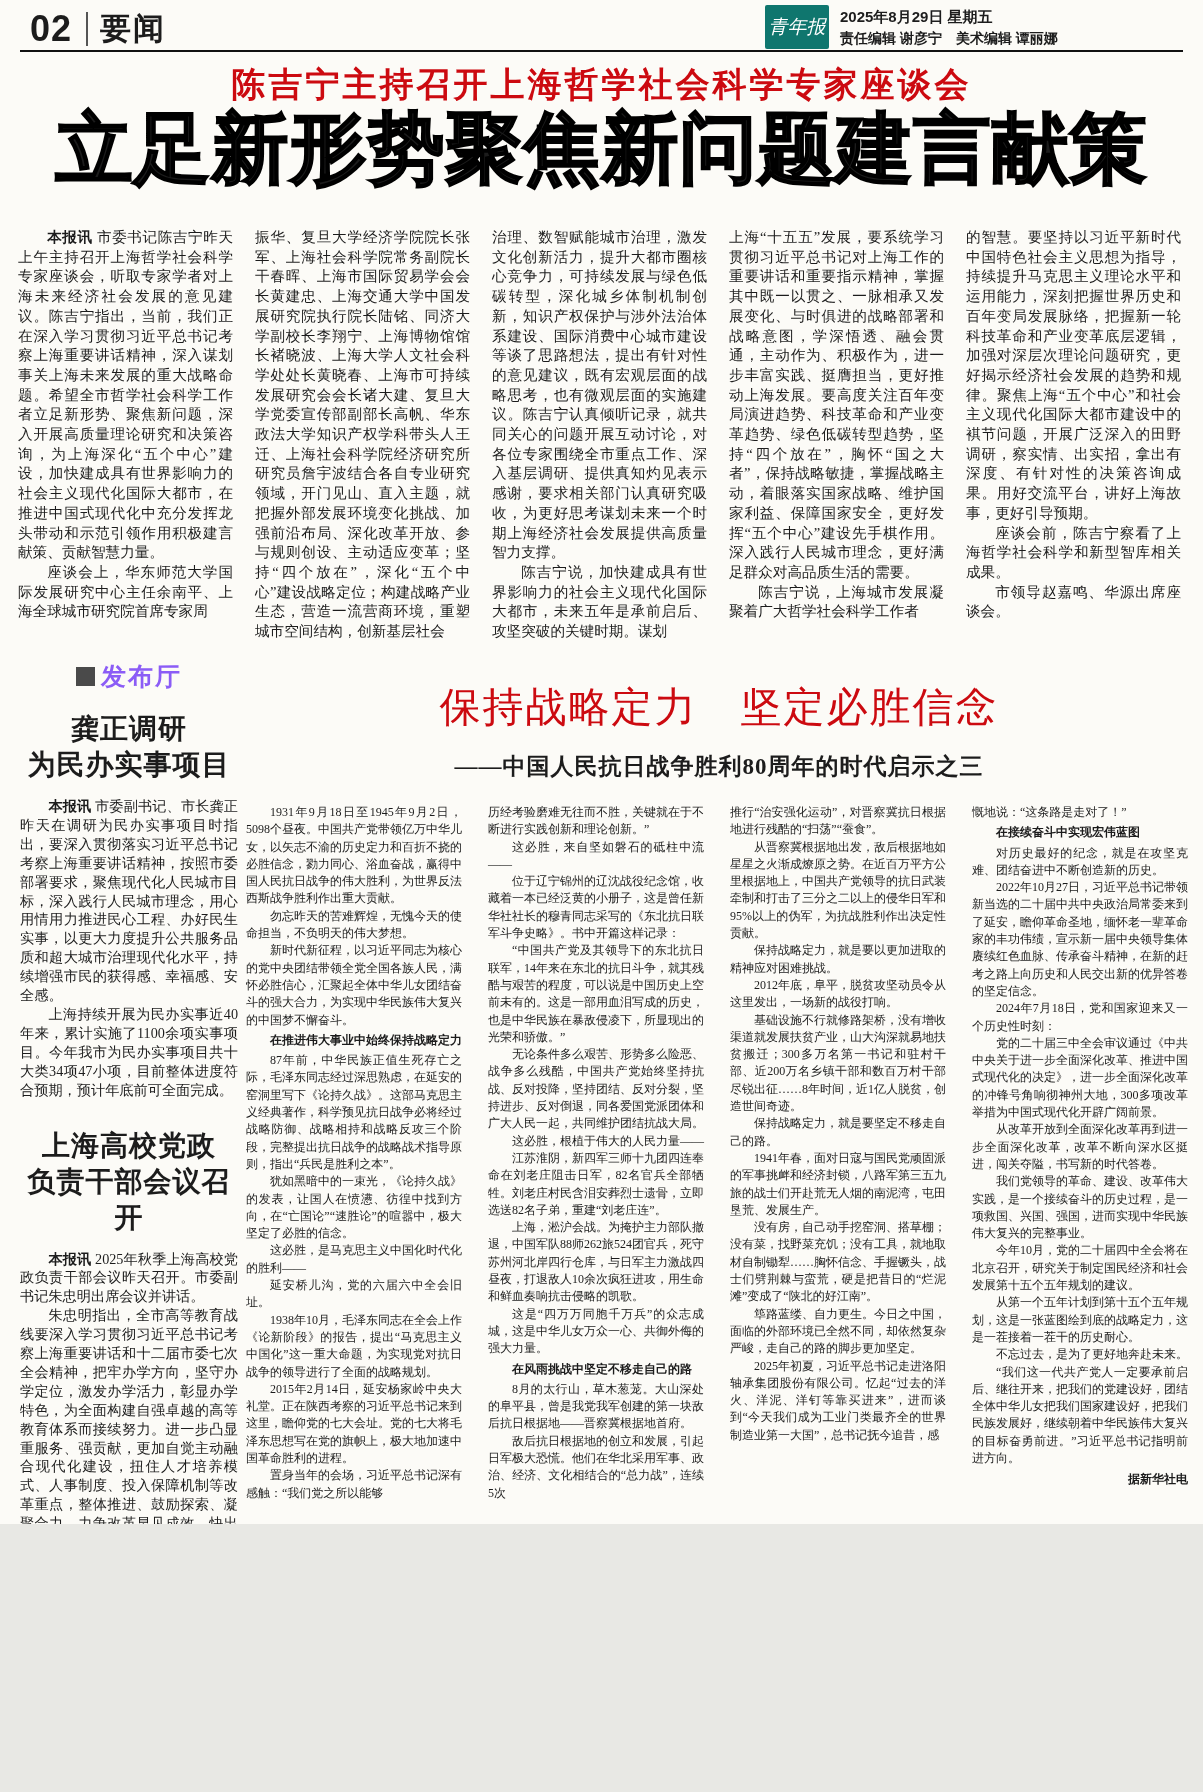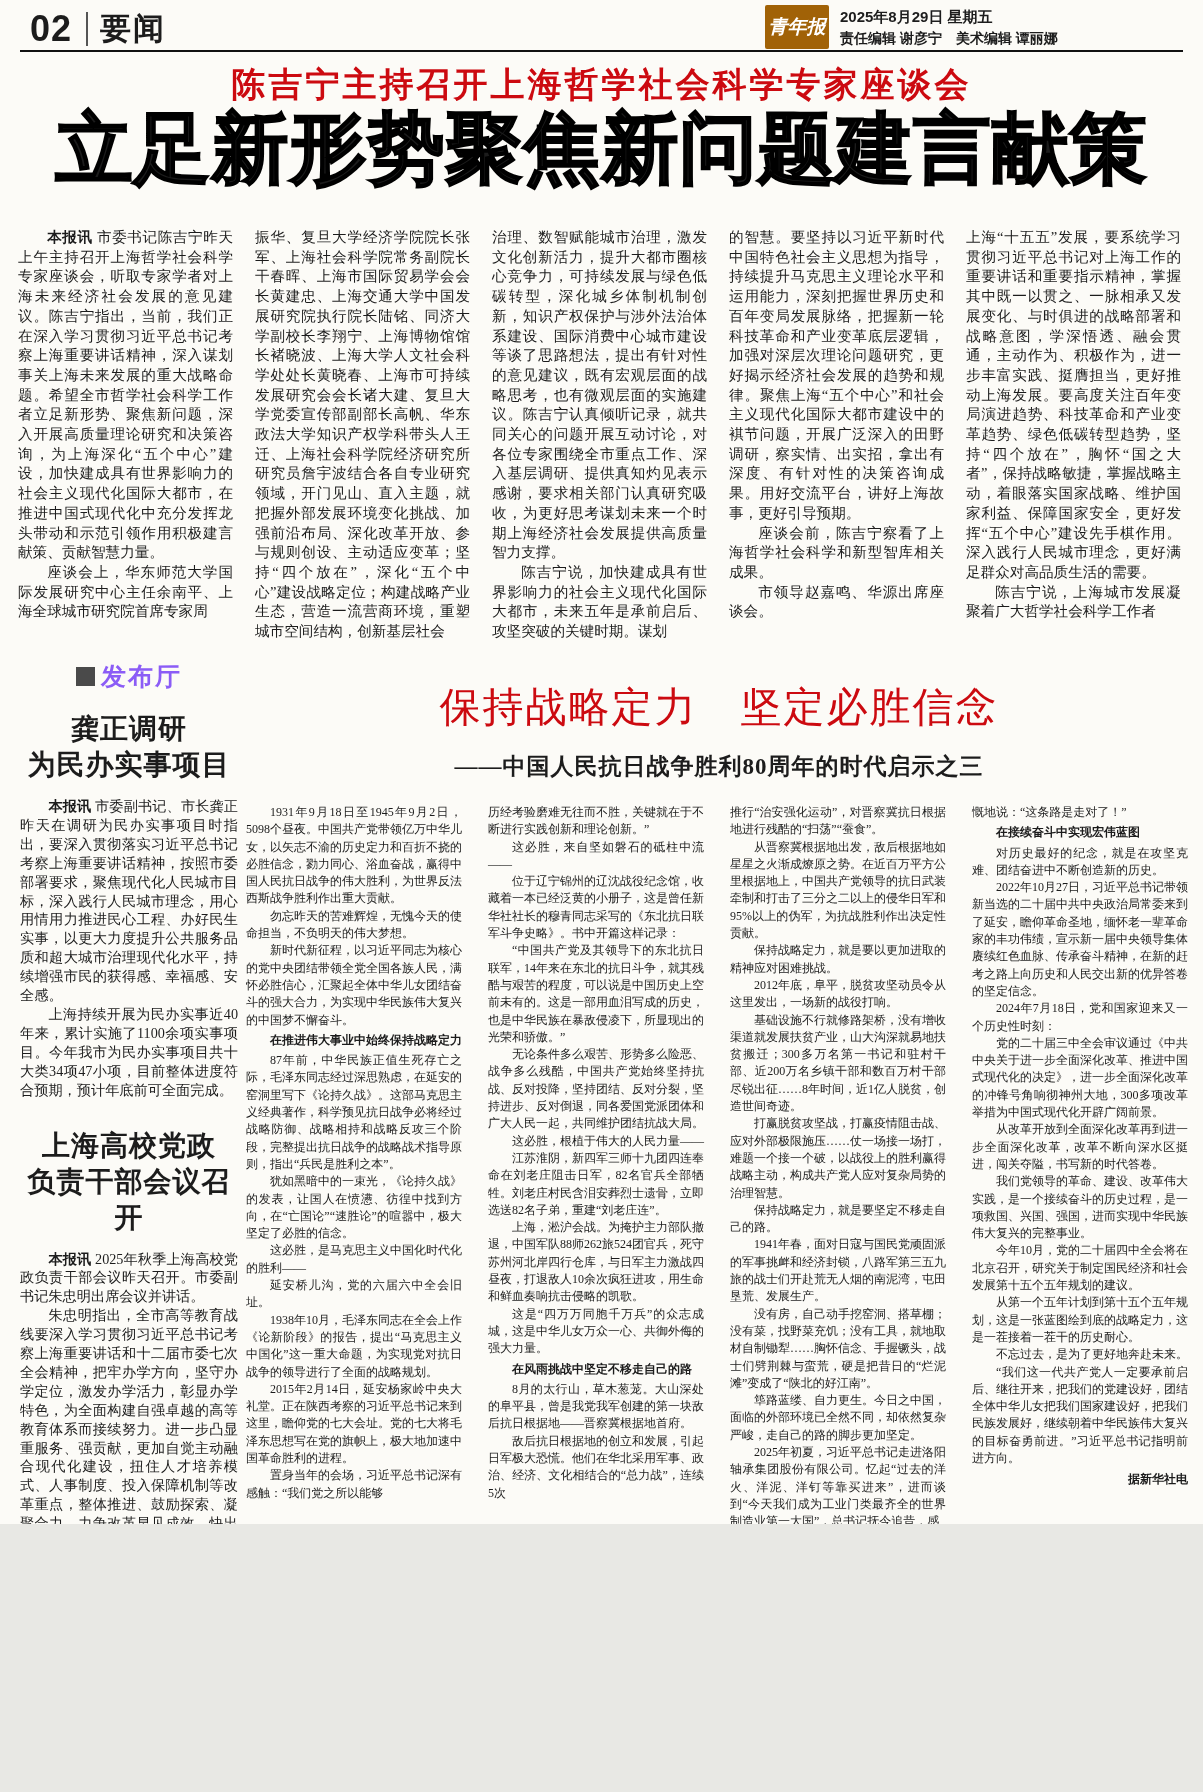--- a/index.html
+++ b/index.html
@@ -5,22 +5,22 @@
   html,body{margin:0;padding:0;}
   body{background:#e8e8e4;font-family:"Liberation Serif", serif;}
   .page{position:relative;width:1203px;height:1524px;background:#fcfbf7;color:#1c1c1c;overflow:hidden;margin:0 auto;}
 
   
   .hdr-left{position:absolute;top:8px;left:30px;display:flex;align-items:center;}
   .pagenum{font-size:36px;font-weight:bold;font-family:"Liberation Sans",sans-serif;letter-spacing:1px;}
   .hdr-div{width:2px;height:34px;background:#555;margin:0 12px 0 14px;}
   .section{font-size:31px;font-weight:bold;letter-spacing:2px;}
   .rule-top{position:absolute;top:50px;left:20px;width:1163px;border-top:2.5px solid #111;}
-  .logo{position:absolute;top:5px;left:765px;width:64px;height:44px;background:#a16207;color:#fff;
-        display:flex;align-items:center;justify-content:center;font-weight:bold;font-size:19px;
+  .logo{position:absolute;top:5px;left:765px;width:64px;height:44px;background:#0f766e;color:#fff;
+        display:flex;align-items:center;justify-content:center;font-weight:normal;font-size:19px;
         font-style:italic;border-radius:2px;}
   .dateline{position:absolute;top:8px;left:840px;font-family:"Liberation Sans",sans-serif;}
   .date{font-size:15px;font-weight:bold;}
   .editors{font-size:14px;font-weight:bold;margin-top:3px;}
 
   
   .kicker{position:absolute;top:62px;left:0;width:100%;text-align:center;color:#cc0a10;
           font-size:34px;font-weight:bold;letter-spacing:3px;font-family:"Liberation Sans",sans-serif;}
   .main-headline{position:absolute;top:98px;left:0;width:100%;margin:0;text-align:center;
           font-size:77px;font-weight:900;letter-spacing:1px;font-family:"Liberation Sans",sans-serif;
@@ -90,27 +90,27 @@
         <p class="indent">座谈会上，华东师范大学国际发展研究中心主任余南平、上海全球城市研究院首席专家周</p>
       </div>
       <div class="col">
         <p class="flow">振华、复旦大学经济学院院长张军、上海社会科学院常务副院长干春晖、上海市国际贸易学会会长黄建忠、上海交通大学中国发展研究院执行院长陆铭、同济大学副校长李翔宁、上海博物馆馆长褚晓波、上海大学人文社会科学处处长黄晓春、上海市可持续发展研究会会长诸大建、复旦大学党委宣传部副部长高帆、华东政法大学知识产权学科带头人王迁、上海社会科学院经济研究所研究员詹宇波结合各自专业研究领域，开门见山、直入主题，就把握外部发展环境变化挑战、加强前沿布局、深化改革开放、参与规则创设、主动适应变革；坚持“四个放在”，深化“五个中心”建设战略定位；构建战略产业生态，营造一流营商环境，重塑城市空间结构，创新基层社会</p>
       </div>
       <div class="col">
         <p class="flow">治理、数智赋能城市治理，激发文化创新活力，提升大都市圈核心竞争力，可持续发展与绿色低碳转型，深化城乡体制机制创新，知识产权保护与涉外法治体系建设、国际消费中心城市建设等谈了思路想法，提出有针对性的意见建议，既有宏观层面的战略思考，也有微观层面的实施建议。陈吉宁认真倾听记录，就共同关心的问题开展互动讨论，对各位专家围绕全市重点工作、深入基层调研、提供真知灼见表示感谢，要求相关部门认真研究吸收，为更好思考谋划未来一个时期上海经济社会发展提供高质量智力支撑。</p>
         <p class="indent">陈吉宁说，加快建成具有世界影响力的社会主义现代化国际大都市，未来五年是承前启后、攻坚突破的关键时期。谋划</p>
       </div>
       <div class="col">
+        <p class="flow">上海“十五五”发展，要系统学习贯彻习近平总书记对上海工作的重要讲话和重要指示精神，掌握其中既一以贯之、一脉相承又发展变化、与时俱进的战略部署和战略意图，学深悟透、融会贯通，主动作为、积极作为，进一步丰富实践、挺膺担当，更好推动上海发展。要高度关注百年变局演进趋势、科技革命和产业变革趋势、绿色低碳转型趋势，坚持“四个放在”，胸怀“国之大者”，保持战略敏捷，掌握战略主动，着眼落实国家战略、维护国家利益、保障国家安全，更好发挥“五个中心”建设先手棋作用。深入践行人民城市理念，更好满足群众对高品质生活的需要。</p>
+        <p class="indent">陈吉宁说，上海城市发展凝聚着广大哲学社会科学工作者</p>
+      </div>
+      <div class="col">
         <p class="flow">的智慧。要坚持以习近平新时代中国特色社会主义思想为指导，持续提升马克思主义理论水平和运用能力，深刻把握世界历史和百年变局发展脉络，把握新一轮科技革命和产业变革底层逻辑，加强对深层次理论问题研究，更好揭示经济社会发展的趋势和规律。聚焦上海“五个中心”和社会主义现代化国际大都市建设中的褀节问题，开展广泛深入的田野调研，察实情、出实招，拿出有深度、有针对性的决策咨询成果。用好交流平台，讲好上海故事，更好引导预期。</p>
         <p class="indent">座谈会前，陈吉宁察看了上海哲学社会科学和新型智库相关成果。</p>
         <p class="indent">市领导赵嘉鸣、华源出席座谈会。</p>
-      </div>
-      <div class="col">
-        <p class="flow">上海“十五五”发展，要系统学习贯彻习近平总书记对上海工作的重要讲话和重要指示精神，掌握其中既一以贯之、一脉相承又发展变化、与时俱进的战略部署和战略意图，学深悟透、融会贯通，主动作为、积极作为，进一步丰富实践、挺膺担当，更好推动上海发展。要高度关注百年变局演进趋势、科技革命和产业变革趋势、绿色低碳转型趋势，坚持“四个放在”，胸怀“国之大者”，保持战略敏捷，掌握战略主动，着眼落实国家战略、维护国家利益、保障国家安全，更好发挥“五个中心”建设先手棋作用。深入践行人民城市理念，更好满足群众对高品质生活的需要。</p>
-        <p class="indent">陈吉宁说，上海城市发展凝聚着广大哲学社会科学工作者</p>
       </div>
     </section>
 
   <aside class="briefing">
     <div class="briefing-label">
       <span class="sq"></span><span>发布厅</span>
     </div>
     <h2 class="side-head">
       <span>龚正调研</span><br>
       <span>为民办实事项目</span>
@@ -159,21 +159,20 @@
           <p class="subhead">在风雨挑战中坚定不移走自己的路</p>
           <p class="indent">8月的太行山，草木葱茏。大山深处的阜平县，曾是我党我军创建的第一块敌后抗日根据地——晋察冀根据地首府。</p>
           <p class="indent">敌后抗日根据地的创立和发展，引起日军极大恐慌。他们在华北采用军事、政治、经济、文化相结合的“总力战”，连续5次</p>
         </div>
         <div class="col">
           <p class="flow">推行“治安强化运动”，对晋察冀抗日根据地进行残酷的“扫荡”“蚕食”。</p>
           <p class="indent">从晋察冀根据地出发，敌后根据地如星星之火渐成燎原之势。在近百万平方公里根据地上，中国共产党领导的抗日武装牵制和打击了三分之二以上的侵华日军和95%以上的伪军，为抗战胜利作出决定性贡献。</p>
           <p class="indent">保持战略定力，就是要以更加进取的精神应对困难挑战。</p>
           <p class="indent">2012年底，阜平，脱贫攻坚动员令从这里发出，一场新的战役打响。</p>
           <p class="indent">基础设施不行就修路架桥，没有增收渠道就发展扶贫产业，山大沟深就易地扶贫搬迁；300多万名第一书记和驻村干部、近200万名乡镇干部和数百万村干部尽锐出征……8年时间，近1亿人脱贫，创造世间奇迹。</p>
-          <p class="indent">打赢脱贫攻坚战，打赢疫情阻击战、应对外部极限施压……仗一场接一场打，难题一个接一个破，以战役上的胜利赢得战略主动，构成共产党人应对复杂局势的治理智慧。</p>
           <p class="indent">保持战略定力，就是要坚定不移走自己的路。</p>
           <p class="indent">1941年春，面对日寇与国民党顽固派的军事挑衅和经济封锁，八路军第三五九旅的战士们开赴荒无人烟的南泥湾，屯田垦荒、发展生产。</p>
           <p class="indent">没有房，自己动手挖窑洞、搭草棚；没有菜，找野菜充饥；没有工具，就地取材自制锄犁……胸怀信念、手握镢头，战士们劈荆棘与蛮荒，硬是把昔日的“烂泥滩”变成了“陕北的好江南”。</p>
           <p class="indent">筚路蓝缕、自力更生。今日之中国，面临的外部环境已全然不同，却依然复杂严峻，走自己的路的脚步更加坚定。</p>
           <p class="indent">2025年初夏，习近平总书记走进洛阳轴承集团股份有限公司。忆起“过去的洋火、洋泥、洋钉等靠买进来”，进而谈到“今天我们成为工业门类最齐全的世界制造业第一大国”，总书记抚今追昔，感</p>
         </div>
         <div class="col">
           <p class="flow">慨地说：“这条路是走对了！”</p>
           <p class="subhead">在接续奋斗中实现宏伟蓝图</p>
           <p class="indent">对历史最好的纪念，就是在攻坚克难、团结奋进中不断创造新的历史。</p>

